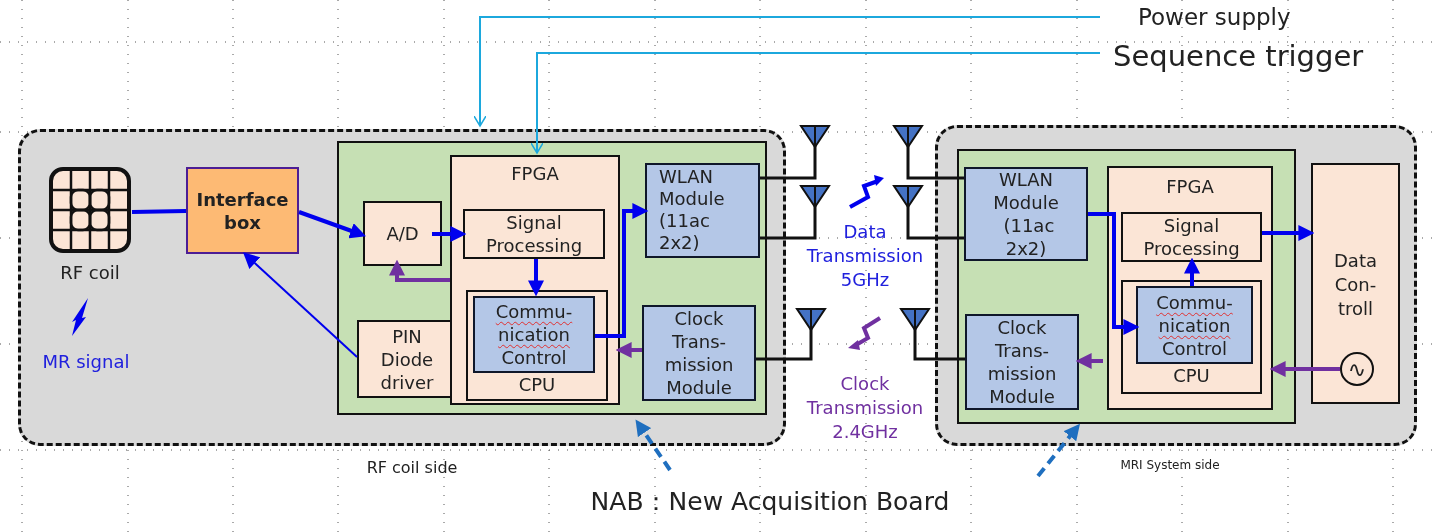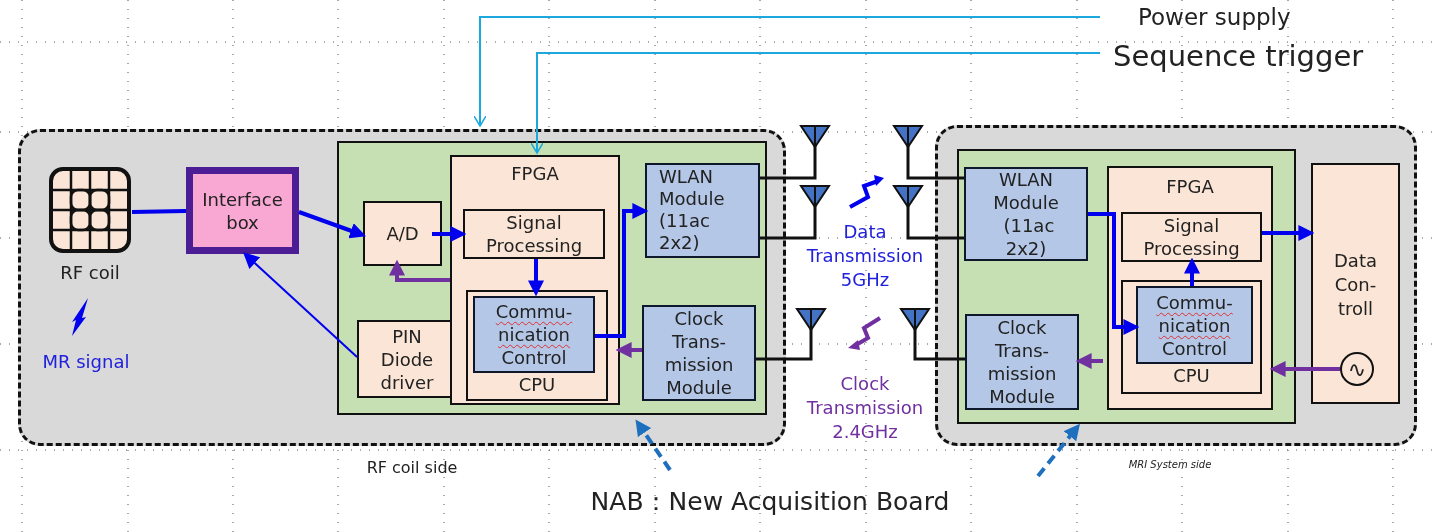--- a/index.html
+++ b/index.html
@@ -5,21 +5,21 @@
   html, body { margin:0; padding:0; background:#ffffff; }
   body { width:1433px; height:532px; position:relative; overflow:hidden;
          font-family:"DejaVu Sans", sans-serif; color:#222; }
   #grid { position:absolute; left:0; top:0; width:1433px; height:532px; }
   #wires { position:absolute; left:0; top:0; width:1433px; height:532px; z-index:5; pointer-events:none; }
   .abs { position:absolute; box-sizing:border-box; }
   .region { border:3px dashed #111; border-radius:22px; background:#d9d9d9; }
   .board { border:2px solid #111; background:#c6e0b4; }
   .peach { background:#fbe5d6; border:2px solid #111; }
   .blue { background:#b4c7e7; border:2px solid #0f172a; }
-  .cream { background:#f9a8d4; border:7px solid #4c1d95; }
+  .cream { background:#fdba74; border:2px solid #4c1d95;font-weight:bold; }
   .lbl { display:flex; align-items:center; justify-content:center; text-align:center;
          white-space:pre-line; font-size:18px; line-height:23px; color:#222; }
   .lbl-top { text-align:center; font-size:18px; color:#222; white-space:pre-line; }
   .txt { position:absolute; white-space:pre-line; text-align:center; font-size:18px; line-height:24px; }
   .wavy { text-decoration: underline wavy #e03030; text-decoration-thickness:1px; text-underline-offset:3px; }
   .comm span { display:block; }
   .osc { position:absolute; width:34px; height:34px; border:2px solid #111; border-radius:50%;
          box-sizing:border-box; display:flex; align-items:center; justify-content:center;
          font-size:22px; background:#fbe5d6; }
 </style>
@@ -145,21 +145,21 @@
 Transmission
 5GHz</div>
 <div class="txt" style="left:790px; top:372px; width:150px; color:#7030a0;">Clock
 Transmission
 2.4GHz</div>
 
 <div class="txt" style="left:1108px; top:3px; text-align:left; font-size:23px; line-height:28px;margin-left:30px;">Power supply</div>
 <div class="txt" style="left:1106px; top:42px; text-align:right; font-size:29px; line-height:28px;margin-left:7px;">Sequence trigger</div>
 
 <div class="txt" style="left:352px; top:456px; width:120px; font-size:16px;">RF coil side</div>
-<div class="txt" style="left:1100px; top:453px; width:140px; font-size:10px;font-style:italic;">MRI System side</div>
+<div class="txt" style="left:1100px; top:453px; width:140px; font-size:12px;">MRI System side</div>
 <div class="txt" style="left:560px; top:486px; width:420px; font-size:25px; line-height:32px;">NAB：New Acquisition Board</div>
 
 <svg id="wires" viewBox="0 0 1433 532">
   <defs>
     <marker id="mBlue" markerWidth="4" markerHeight="4" refX="2.4" refY="2" orient="auto" markerUnits="strokeWidth">
       <path d="M0,0 L4,2 L0,4 z" fill="#0000ee"></path>
     </marker>
     <marker id="mBlueThin" markerWidth="8" markerHeight="8" refX="6" refY="4" orient="auto" markerUnits="strokeWidth">
       <path d="M0,0 L8,4 L0,8 z" fill="#0000ee"></path>
     </marker>

